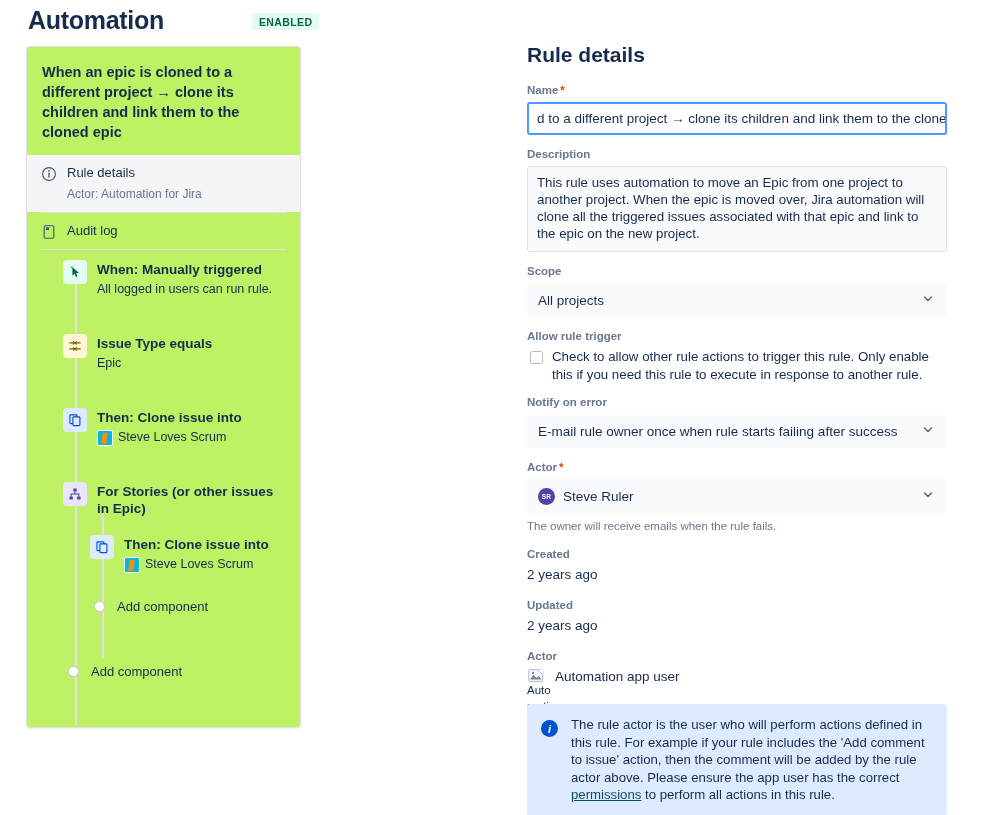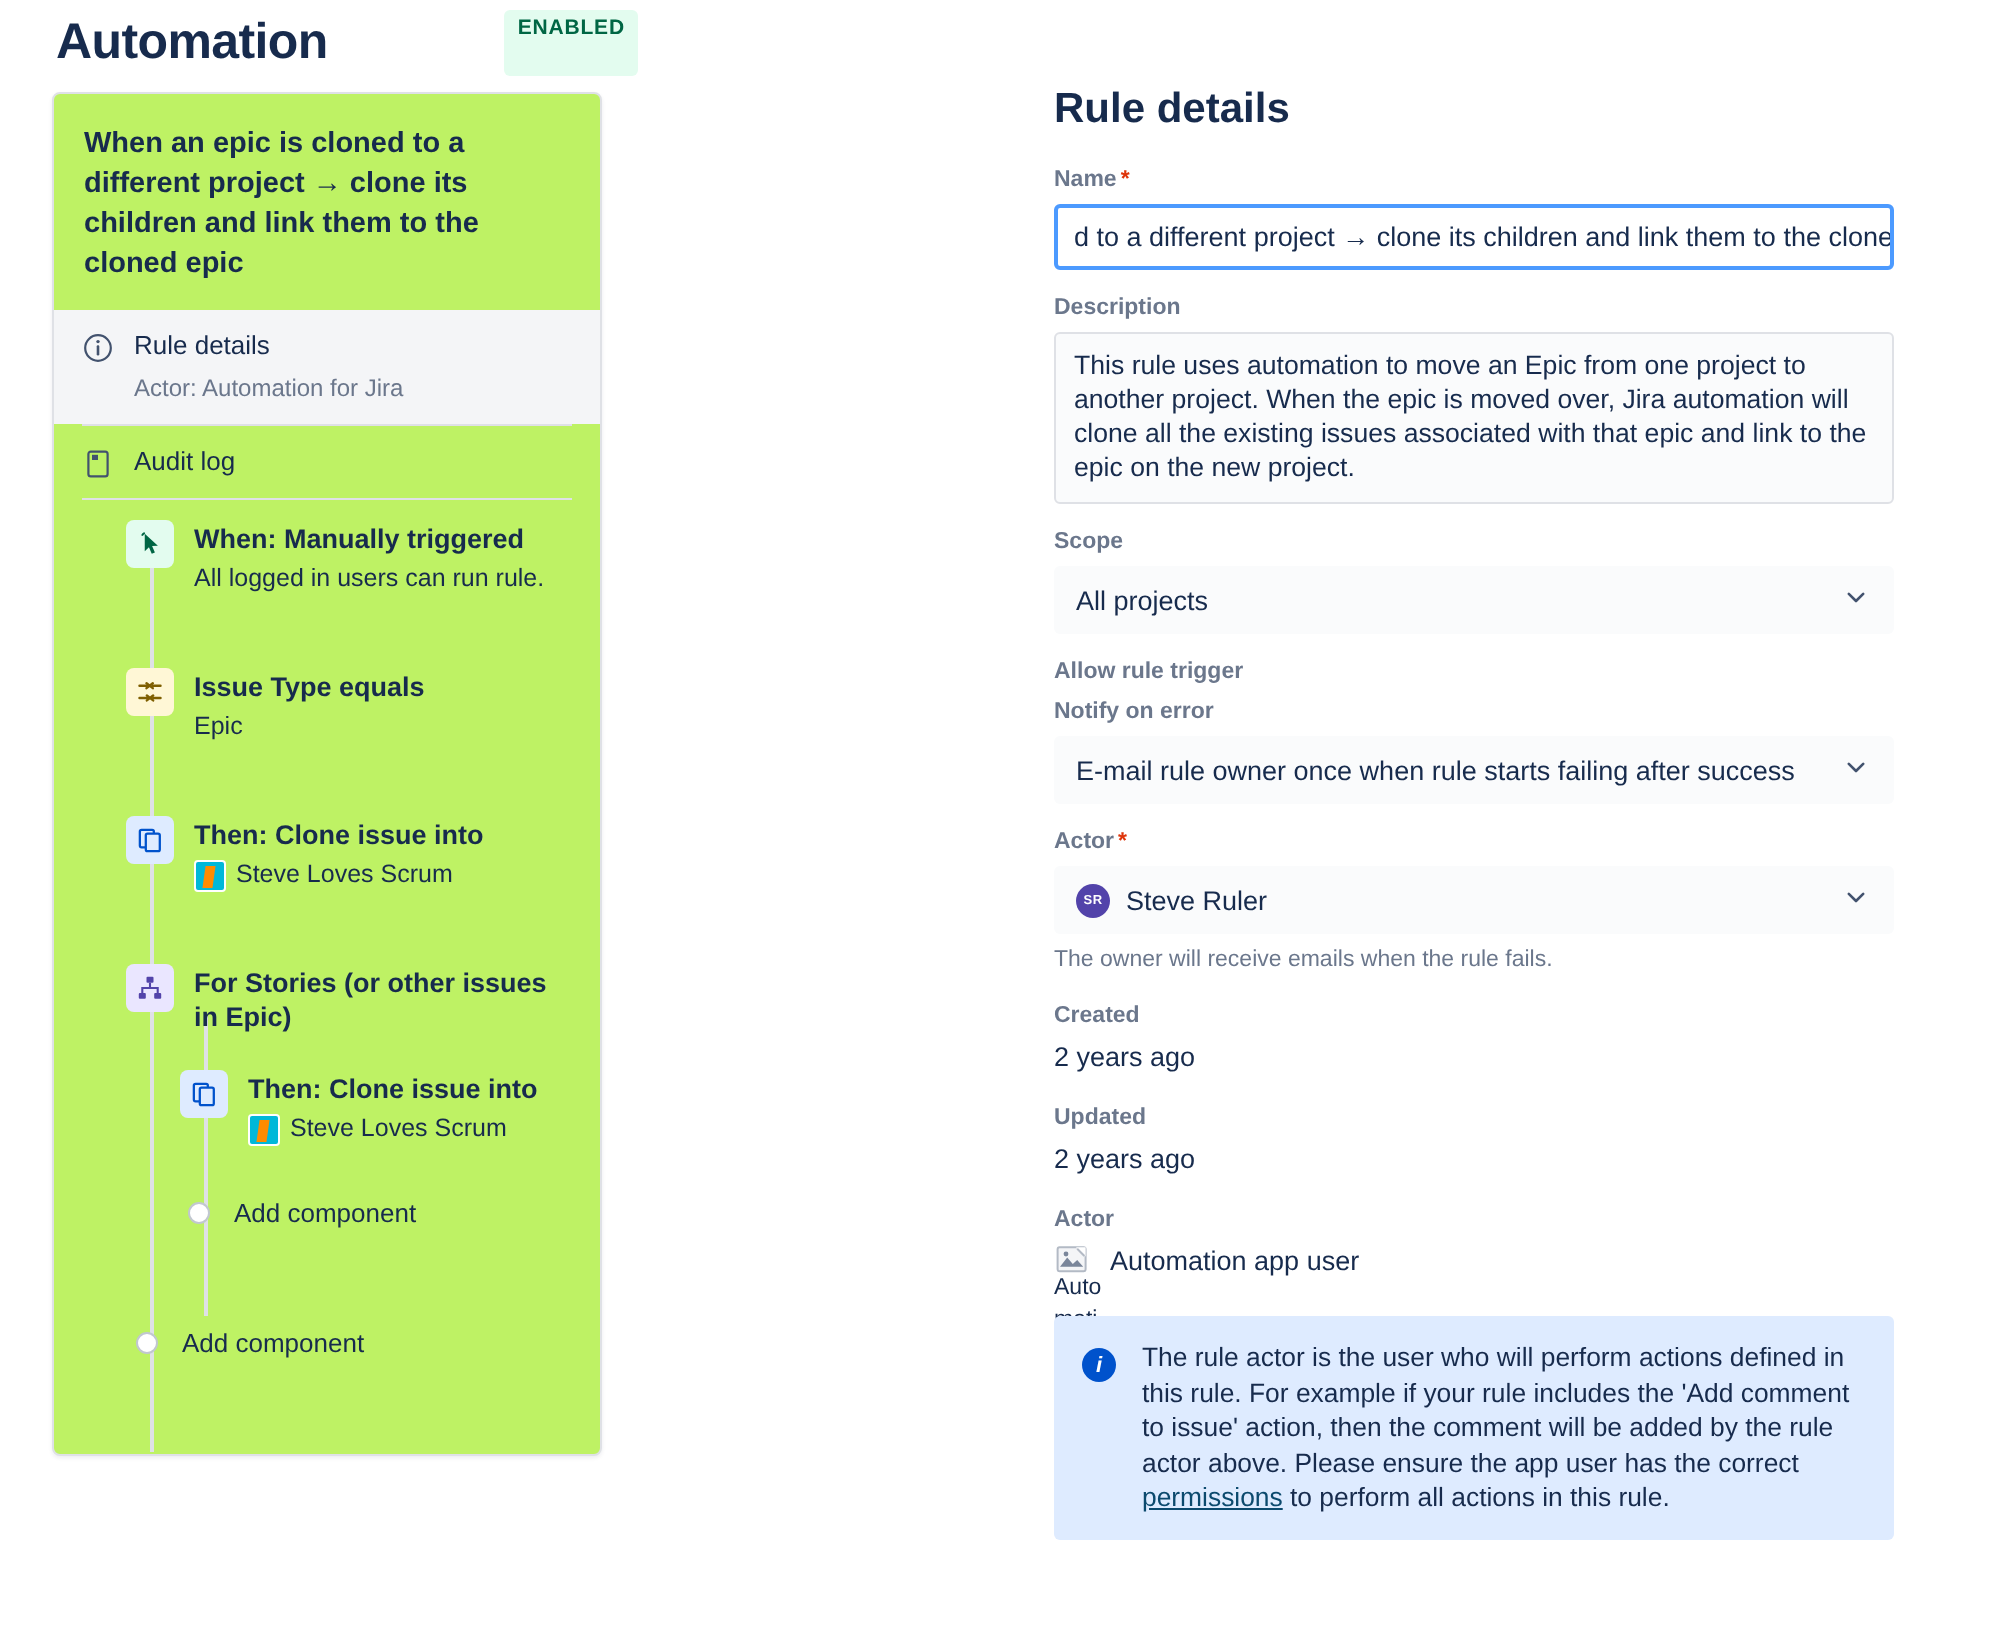--- a/index.html
+++ b/index.html
@@ -18,21 +18,21 @@
     left: 28px; top: 4px;
     display: flex; align-items: center; gap: 88px;
   }
   .page-title {
     font-size: 25px; font-weight: bold; letter-spacing: -0.3px;
     color: #172b4d; margin: 0; line-height: 32px;
   }
   .status-badge {
     background: #e3fcef; color: #006644;
     font-size: 10.5px; font-weight: bold; letter-spacing: 0.4px;
-    padding: 3px 7px 18px 7px; border-radius: 3px;
+    padding: 3px 7px 2px 7px; border-radius: 3px;
     position: relative; top: 1px;
   }
 
   
   .rule-card {
     position: absolute;
     left: 26px; top: 46px;
     width: 275px; height: 682px;
     background: #bef264;
     border: 1px solid #dfe1e6;
@@ -361,33 +361,37 @@
   <div class="field-label">
     <span>Name</span><span class="req">*</span>
   </div>
   <div class="text-input">
     <span>d to a different project → clone its children and link them to the cloned</span>
 
     <span class="caret"></span>
   </div>
 
   <div class="field-label">Description</div>
-  <div class="textarea">This rule uses automation to move an Epic from one project to another project. When the epic is moved over, Jira automation will clone all the existing issues associated with that epic and link to the epic on the new project.</div>
+  <div class="textarea">This rule uses automation to move an Epic from one project to another project. When the epic is moved over, Jira automation will clone all the triggered issues associated with that epic and link to the epic on the new project.</div>
 
   <div class="field-label">Scope</div>
   <div class="select">
     <span>All projects</span>
     <span class="chev">
       <svg width="12" height="12" viewBox="0 0 12 12">
           <path d="M2.4 4.4 L6 8 L9.6 4.4" fill="none" stroke="#42526e" stroke-width="1.3" stroke-linecap="round" stroke-linejoin="round"></path>
         </svg>
     </span>
   </div>
 
   <div class="field-label">Allow rule trigger</div>
+  <div class="checkbox-row">
+    <span class="checkbox"></span>
+    <span class="checkbox-text">Check to allow other rule actions to trigger this rule. Only enable this if you need this rule to execute in response to another rule.</span>
+  </div>
 
   <div class="field-label">Notify on error</div>
   <div class="select">
     <span>E-mail rule owner once when rule starts failing after success</span>
     <span class="chev">
       <svg width="12" height="12" viewBox="0 0 12 12">
           <path d="M2.4 4.4 L6 8 L9.6 4.4" fill="none" stroke="#42526e" stroke-width="1.3" stroke-linecap="round" stroke-linejoin="round"></path>
         </svg>
     </span>
   </div>

